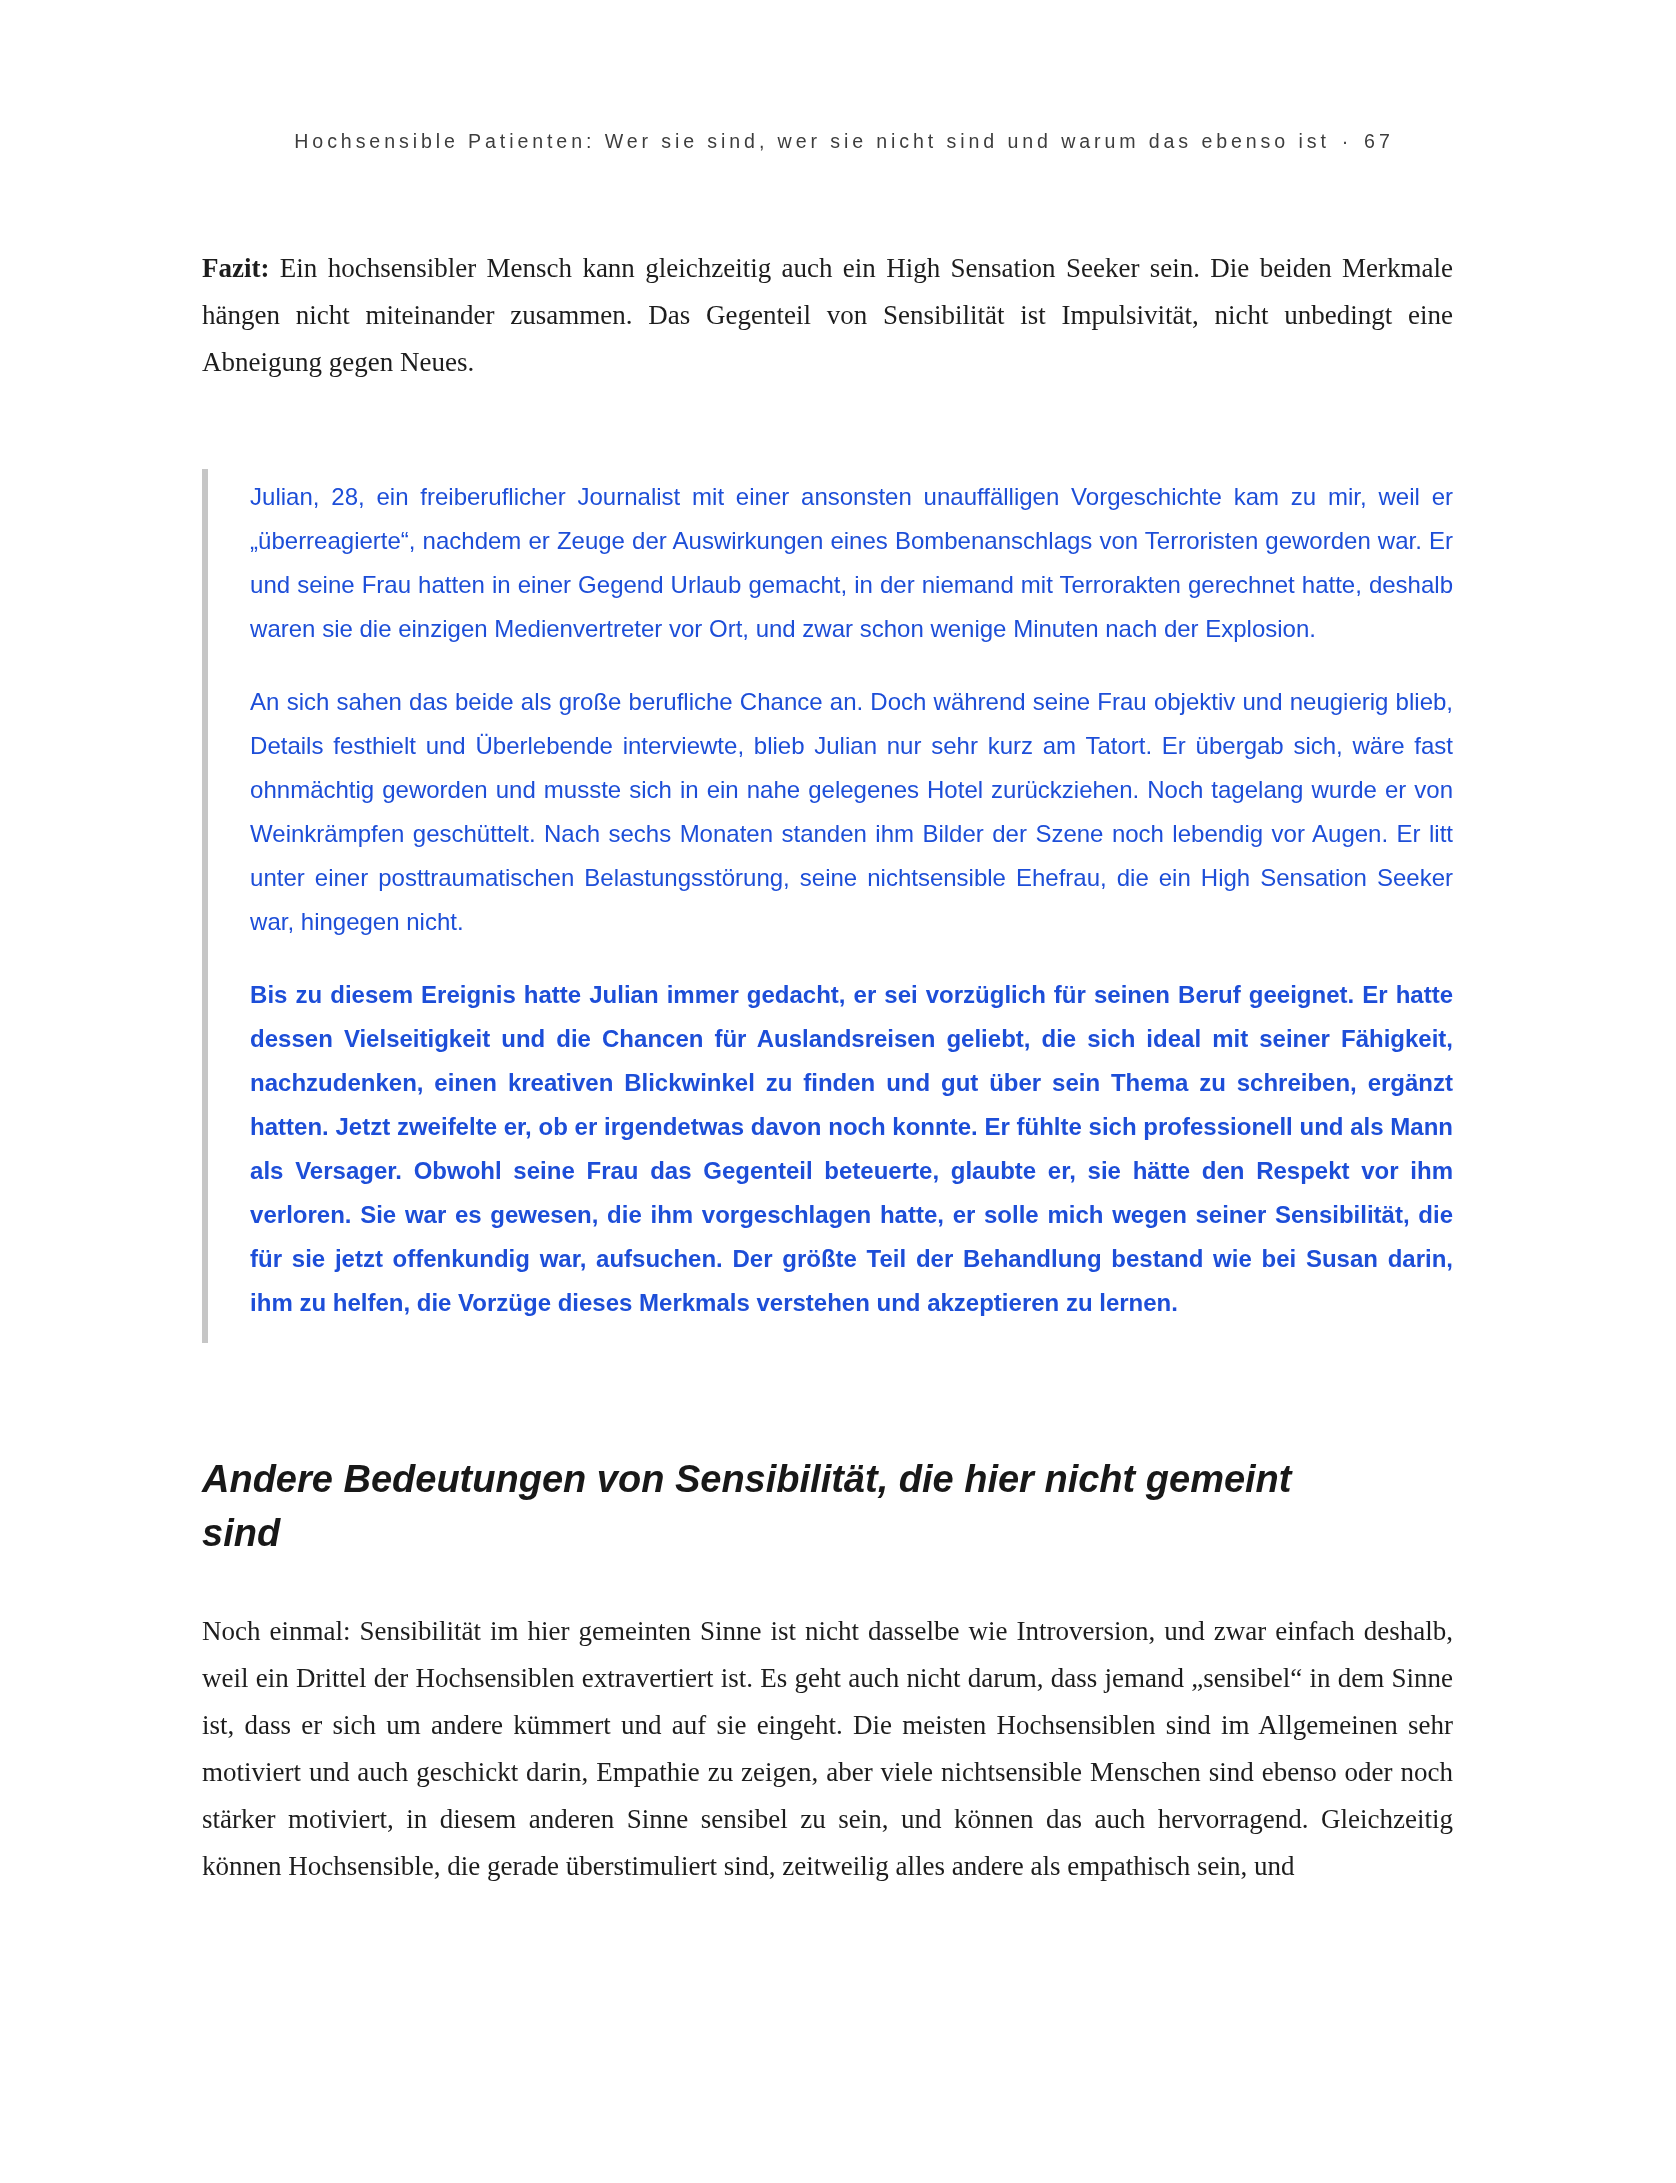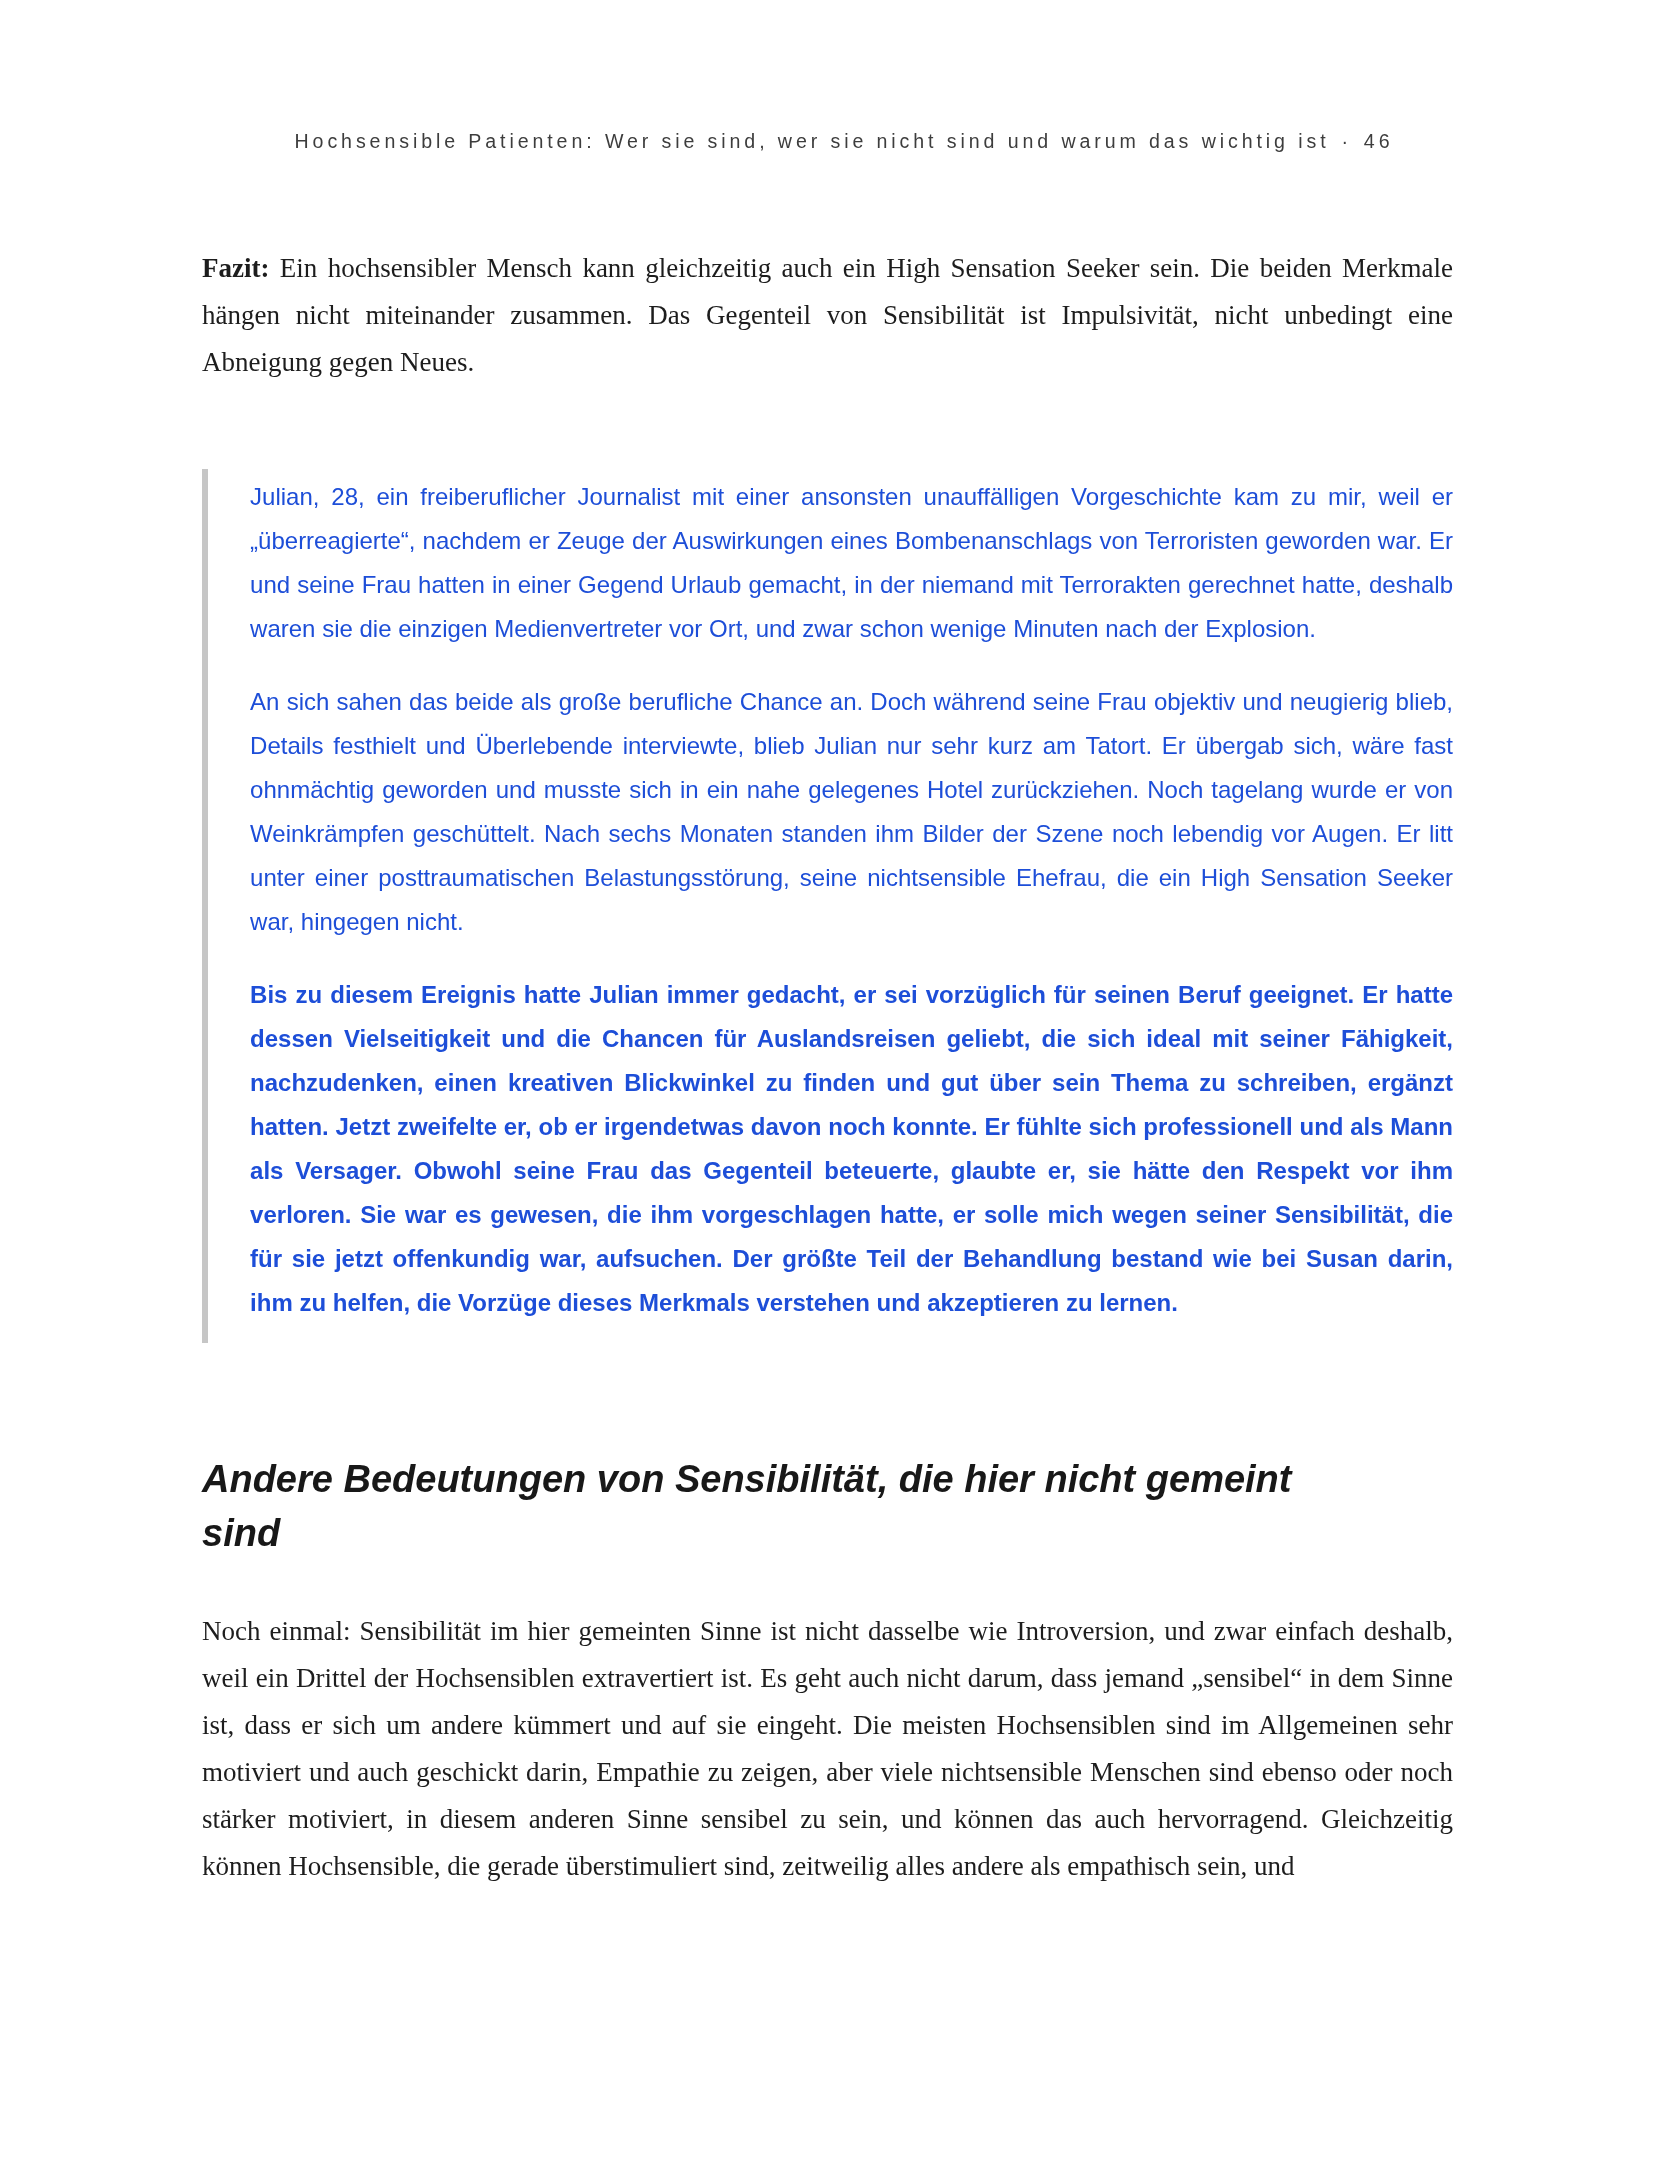--- a/index.html
+++ b/index.html
@@ -101,23 +101,23 @@
 
   .section-paragraph { margin-top: 48px; }
 </style>
 </head>
 <body>
 
 <div class="page">
 
 
   <div class="running-head">
-    <span>Hochsensible Patienten: Wer sie sind, wer sie nicht sind und warum das wichtig ist</span>
+    <span>Hochsensible Patienten: Wer sie sind, wer sie nicht sind und warum das ebenso ist</span>
     <span class="sep">·</span>
-    <span>46</span>
+    <span>67</span>
   </div>
 
   <div class="content">
 
     <p class="body-para fazit">
       <strong>Fazit:</strong>
       <span>Ein hochsensibler Mensch kann gleichzeitig auch ein High Sensation Seeker sein. Die beiden Merkmale hängen nicht miteinander zusammen. Das Gegenteil von Sensibilität ist Impulsivität, nicht unbedingt eine Abneigung gegen Neues.</span>
     </p>
 
     <section class="example-box">

